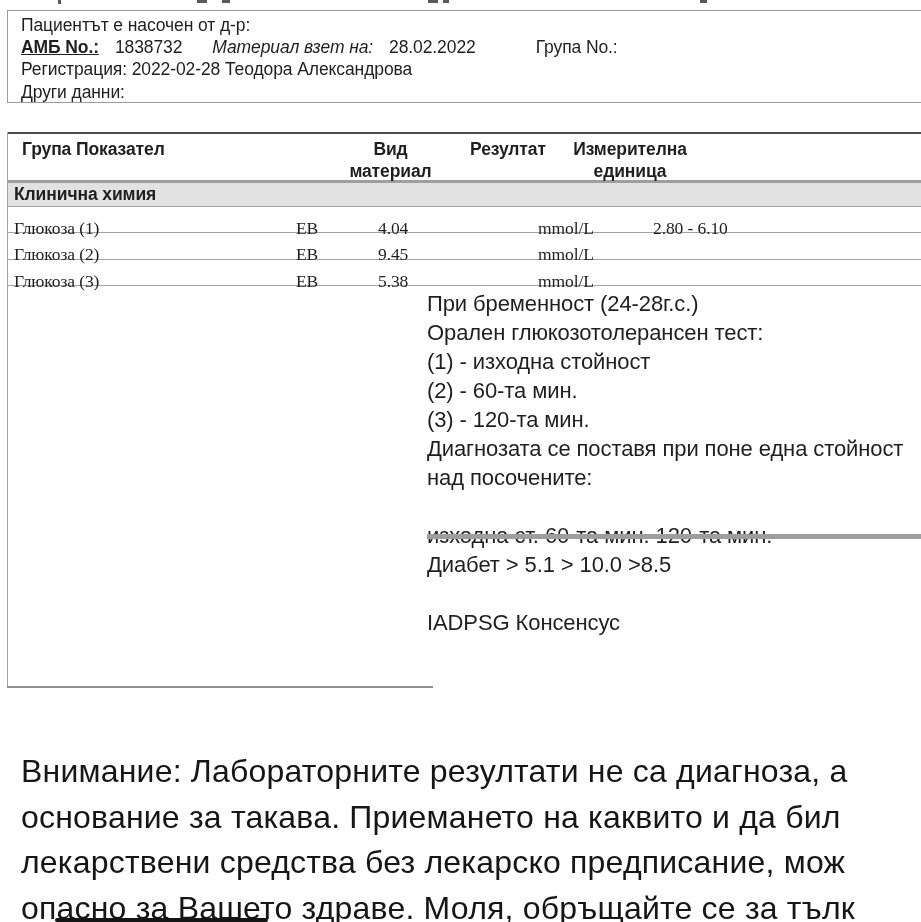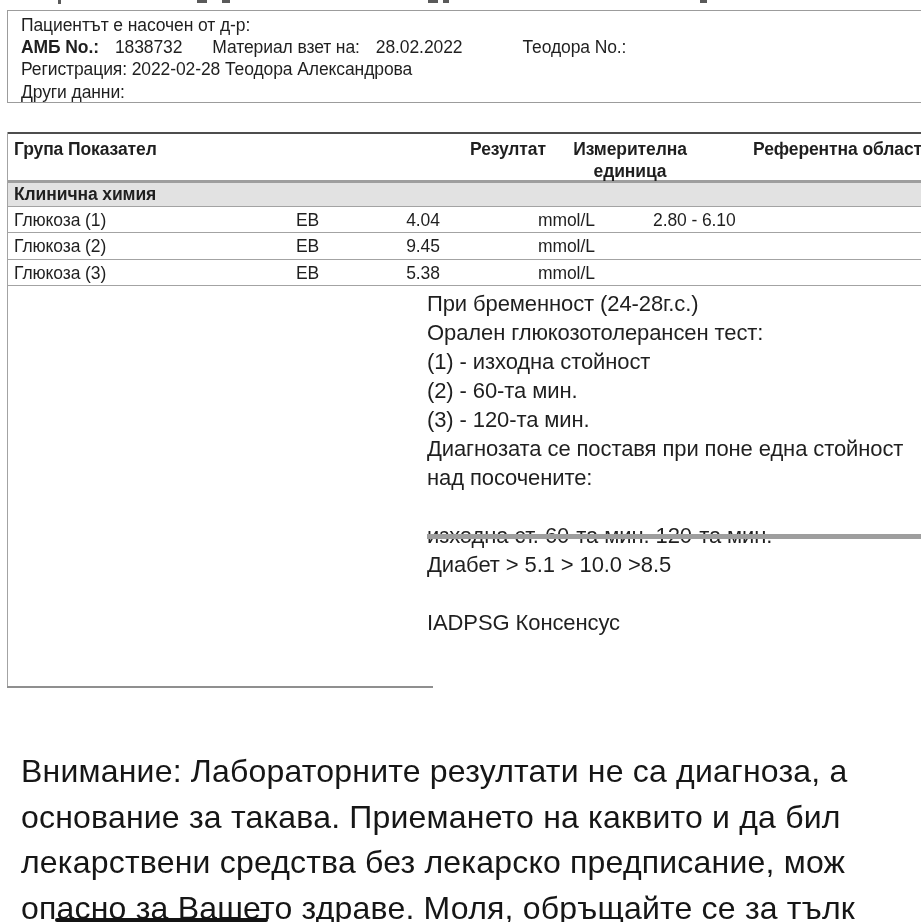--- a/index.html
+++ b/index.html
@@ -13,55 +13,55 @@
   
   .top-marks { position:absolute; top:0; left:0; width:921px; height:6px; }
   .top-marks i { position:absolute; top:0; background:#5a5a5a; display:block; }
 
   
   .patient-box {
     position:absolute; left:7px; top:10px; width:945px; height:93px;
     border:1.5px solid #9c9c9c; box-sizing:border-box;
     padding:3px 0 0 13px; font-size:17.5px; line-height:22.2px;
   }
-  .patient-box b { font-weight:bold; }
-  .gap30 { margin-left:30px; }
+  .patient-box b { font-weight:bold;text-decoration:underline; }
+  .gap30 { margin-left:30px;font-style:italic; }
   .gap60 { margin-left:60px; }
   .gap6  { margin-left:16px; }
 
   
   .table-wrap {
     position:absolute; left:7px; top:132px; width:933px;
     border-left:1.5px solid #a3a3a3;
   }
   .table-top-border { height:2px; background:#4e4e4e; }
   .thead {
     position:relative; height:46px; border-bottom:3px solid #9e9e9e;
     font-weight:bold; font-size:17.5px;
   }
   .thead .cell { position:absolute; top:4px; line-height:22px; }
-  .th-group { left:6px; }
+  .th-group { left:14px; }
   .th-material { left:335px; width:95px; text-align:center; }
   .th-result { left:462px; }
   .th-unit { left:557px; width:130px; text-align:center; }
   .th-reference { left:745px; white-space:nowrap; }
 
   .section-row {
     height:22.5px; line-height:22.5px; background:#e2e2e2;
     border-bottom:1.5px solid #a3a3a3; font-weight:bold; font-size:17.5px;
     padding-left:6px;
   }
   .data-row {
     position:relative; height:25.5px; border-bottom:1.5px solid #a3a3a3;
     font-size:17.5px;
   }
-  .data-row .cell { position:absolute; top:3px; white-space:nowrap; }
+  .data-row .cell { position:absolute; top:11px; white-space:nowrap;font-family:Liberation Serif, serif; }
   .td-name { left:6px; }
   .td-material { left:288px; width:60px; text-align:left; }
-  .td-result { left:370px; width:90px; text-align:center; }
+  .td-result { left:370px; width:90px; text-align:left; }
   .td-unit { left:530px; }
   .td-reference { left:645px; }
 
   
   .notes-region { position:relative; height:402px; }
   .left-box-bottom {
     position:absolute; left:-1.5px; bottom:0; width:426px; height:2px; background:#8f8f8f;
   }
   .notes-text {
     position:absolute; left:419px; top:3px; width:560px;
@@ -96,34 +96,34 @@
     <i style="left:197px;width:10px;height:3px"></i>
     <i style="left:222px;width:8px;height:3px"></i>
     <i style="left:428px;width:10px;height:3px"></i>
     <i style="left:443px;width:6px;height:3px"></i>
     <i style="left:700px;width:7px;height:3px"></i>
   </div>
 
   <div class="patient-box">
     <div>Пациентът е насочен от д-р:</div>
     <div>
-      <b>АМБ No.:</b><span class="gap6">1838732</span><span class="gap30">Материал взет на:</span><span class="gap6">28.02.2022</span><span class="gap60">Теодора No.:</span>
+      <b>АМБ No.:</b><span class="gap6">1838732</span><span class="gap30">Материал взет на:</span><span class="gap6">28.02.2022</span><span class="gap60">Група No.:</span>
     </div>
     <div>Регистрация: 2022-02-28 Теодора Александрова</div>
     <div>Други данни:</div>
   </div>
 
   <div class="table-wrap">
     <div class="table-top-border"></div>
 
     <div class="thead">
       <div class="cell th-group">Група Показател</div>
+      <div class="cell th-material">Вид материал</div>
       <div class="cell th-result">Резултат</div>
       <div class="cell th-unit">Измерителна единица</div>
-      <div class="cell th-reference">Референтна област</div>
     </div>
 
     <div class="section-row">
       <span>Клинична химия</span>
     </div>
 
     <div class="data-row">
       <div class="cell td-name">Глюкоза (1)</div>
       <div class="cell td-material">ЕВ</div>
       <div class="cell td-result">4.04</div>

